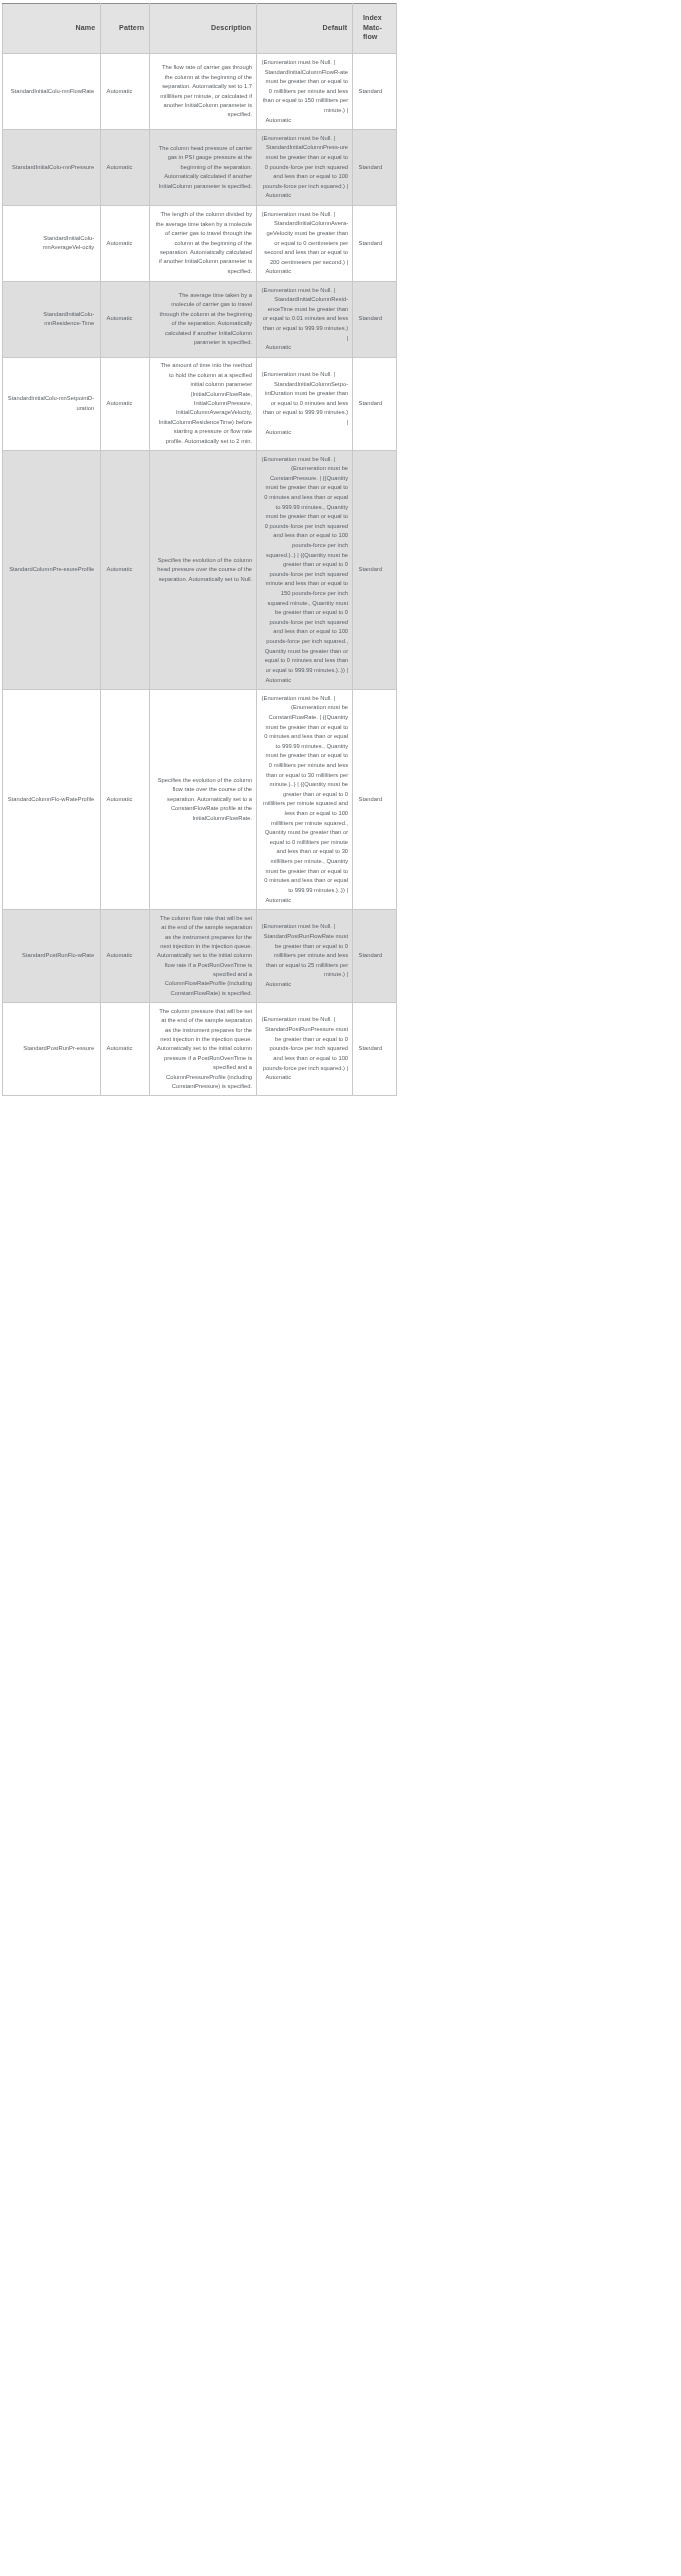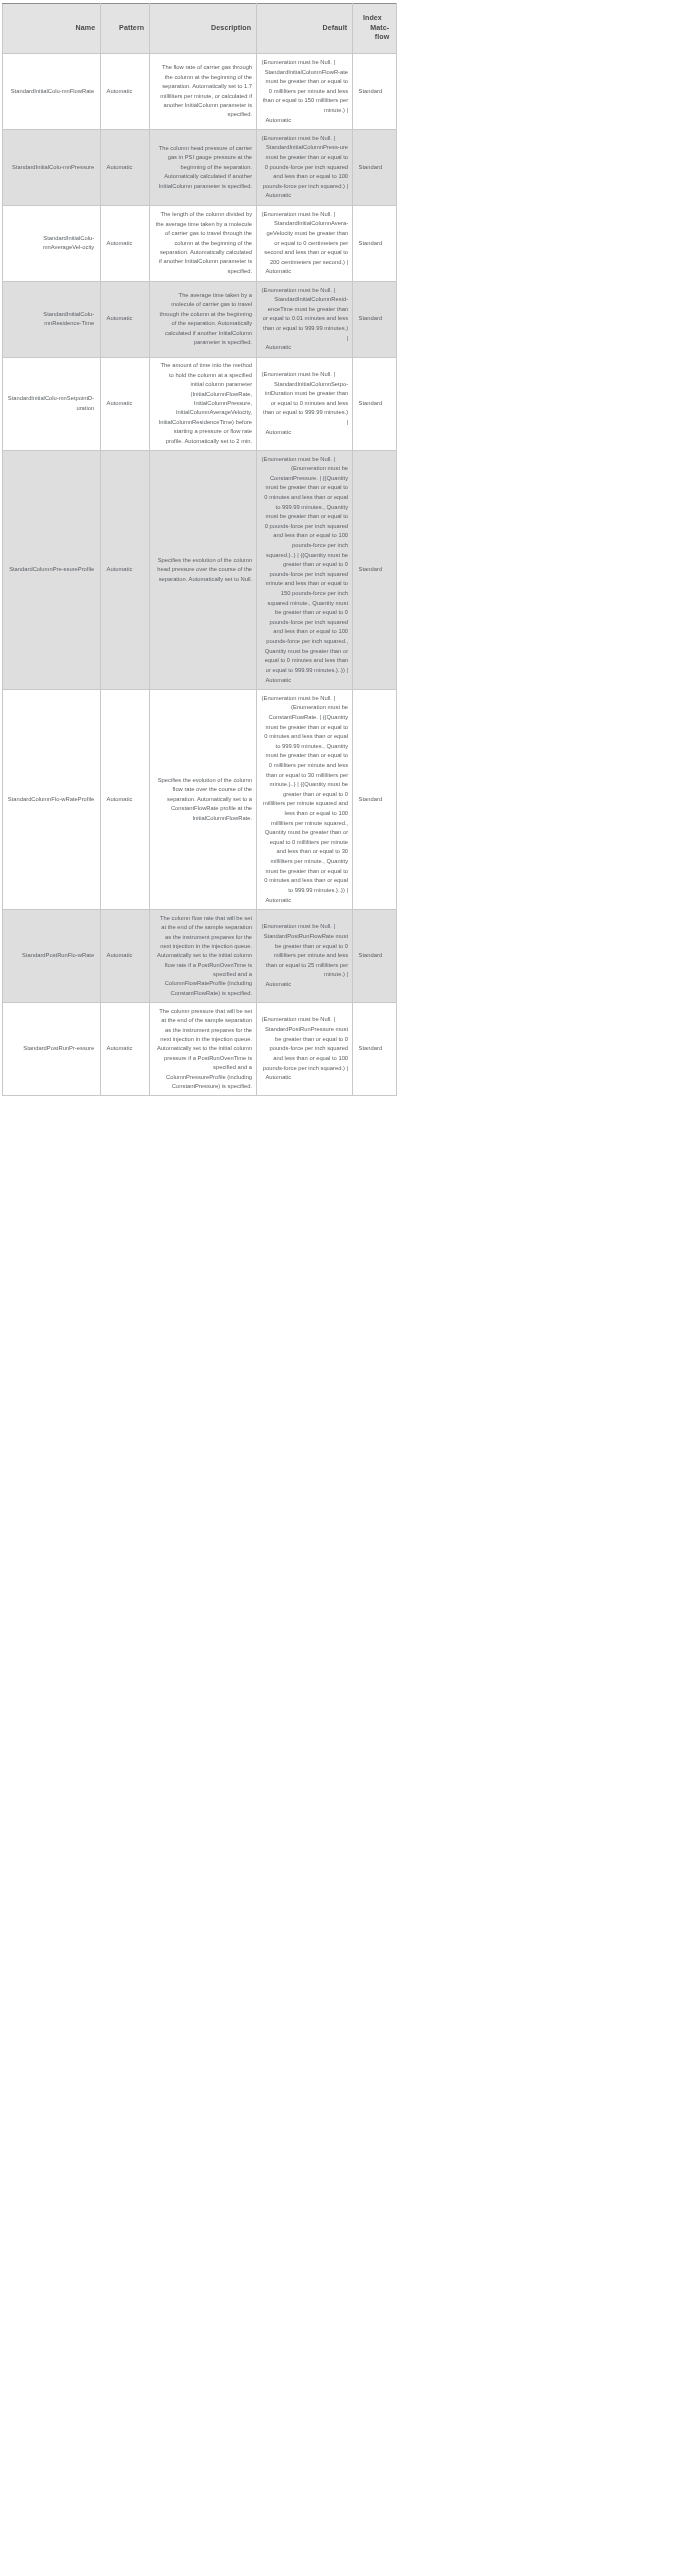--- a/index.html
+++ b/index.html
@@ -43,21 +43,20 @@
     line-height: 1.35;
     letter-spacing: 0.1px;
   }
   thead th.th-index {
     text-align: left;
     padding-left: 10px;
   }
   thead th.th-index .ix-l2,
   thead th.th-index .ix-l3 {
     display: block;
-    text-align: right;
     padding-right: 1.9px;
   }
 
   tbody td {
     border: 0.9px solid #c8c8c8;
     font-size: 5.8px;
     line-height: 1.62;
     color: #5a5f63;
     vertical-align: middle;
     padding: 3.8px 3.8px;

